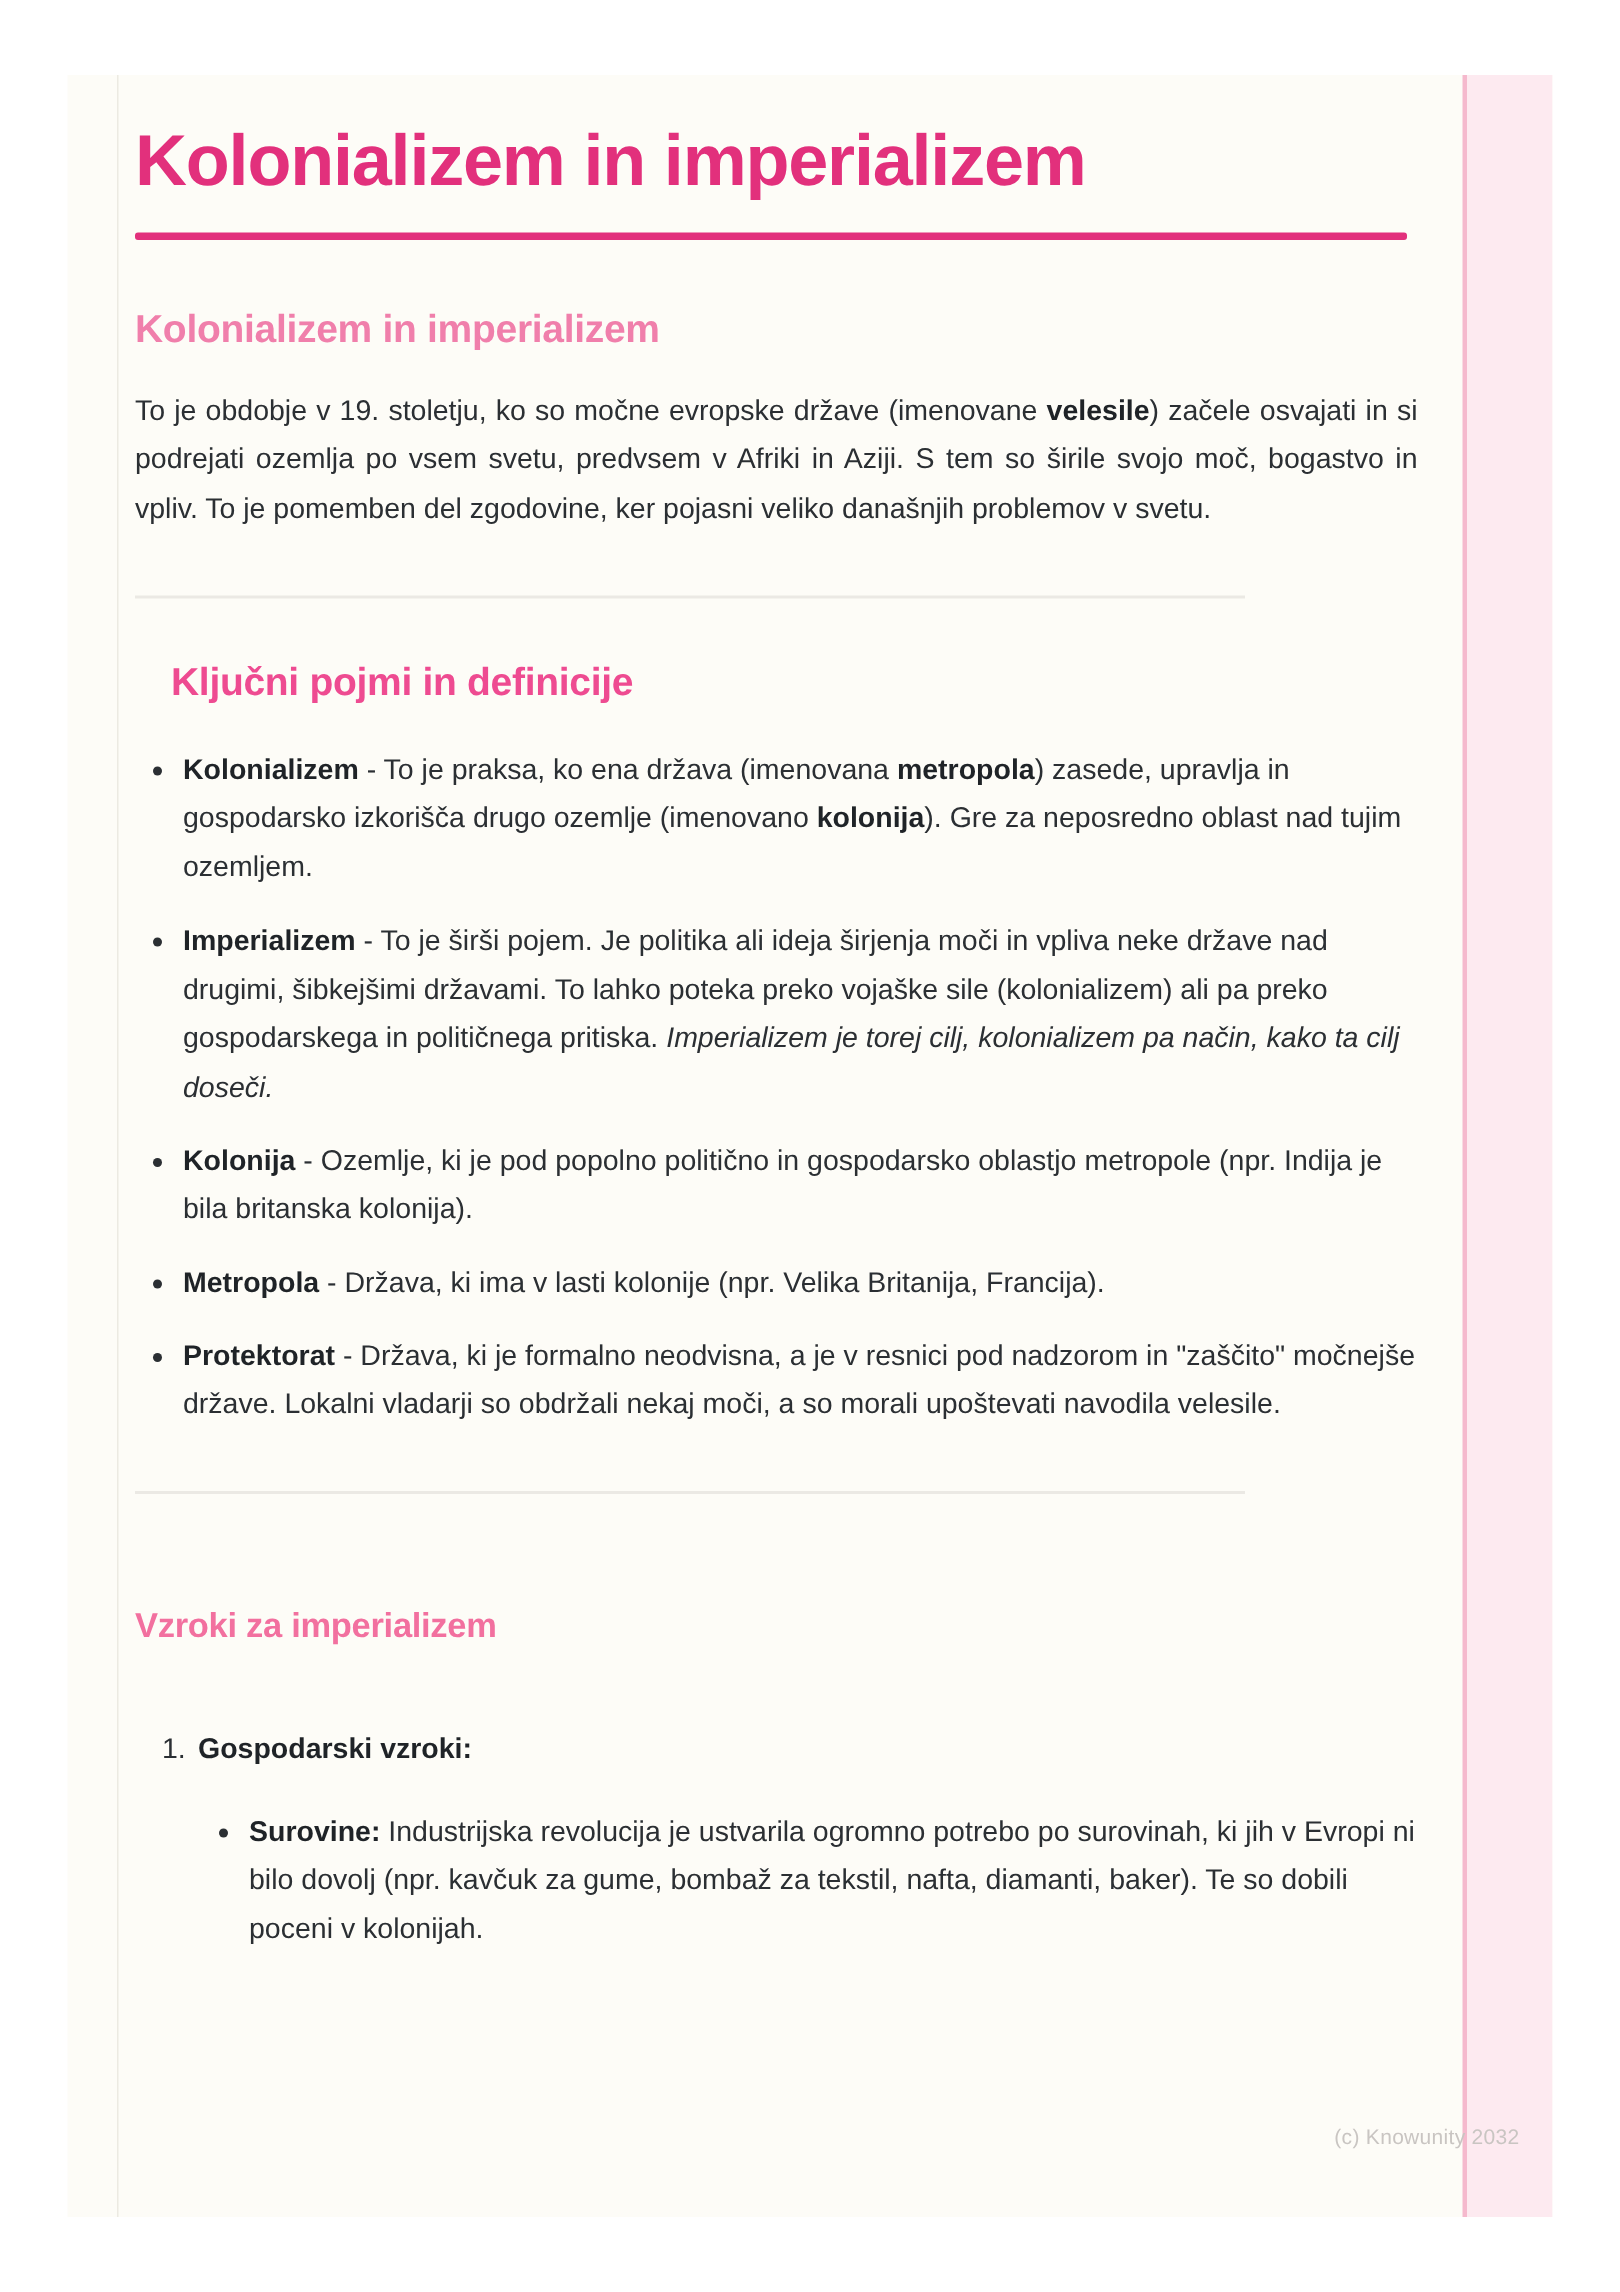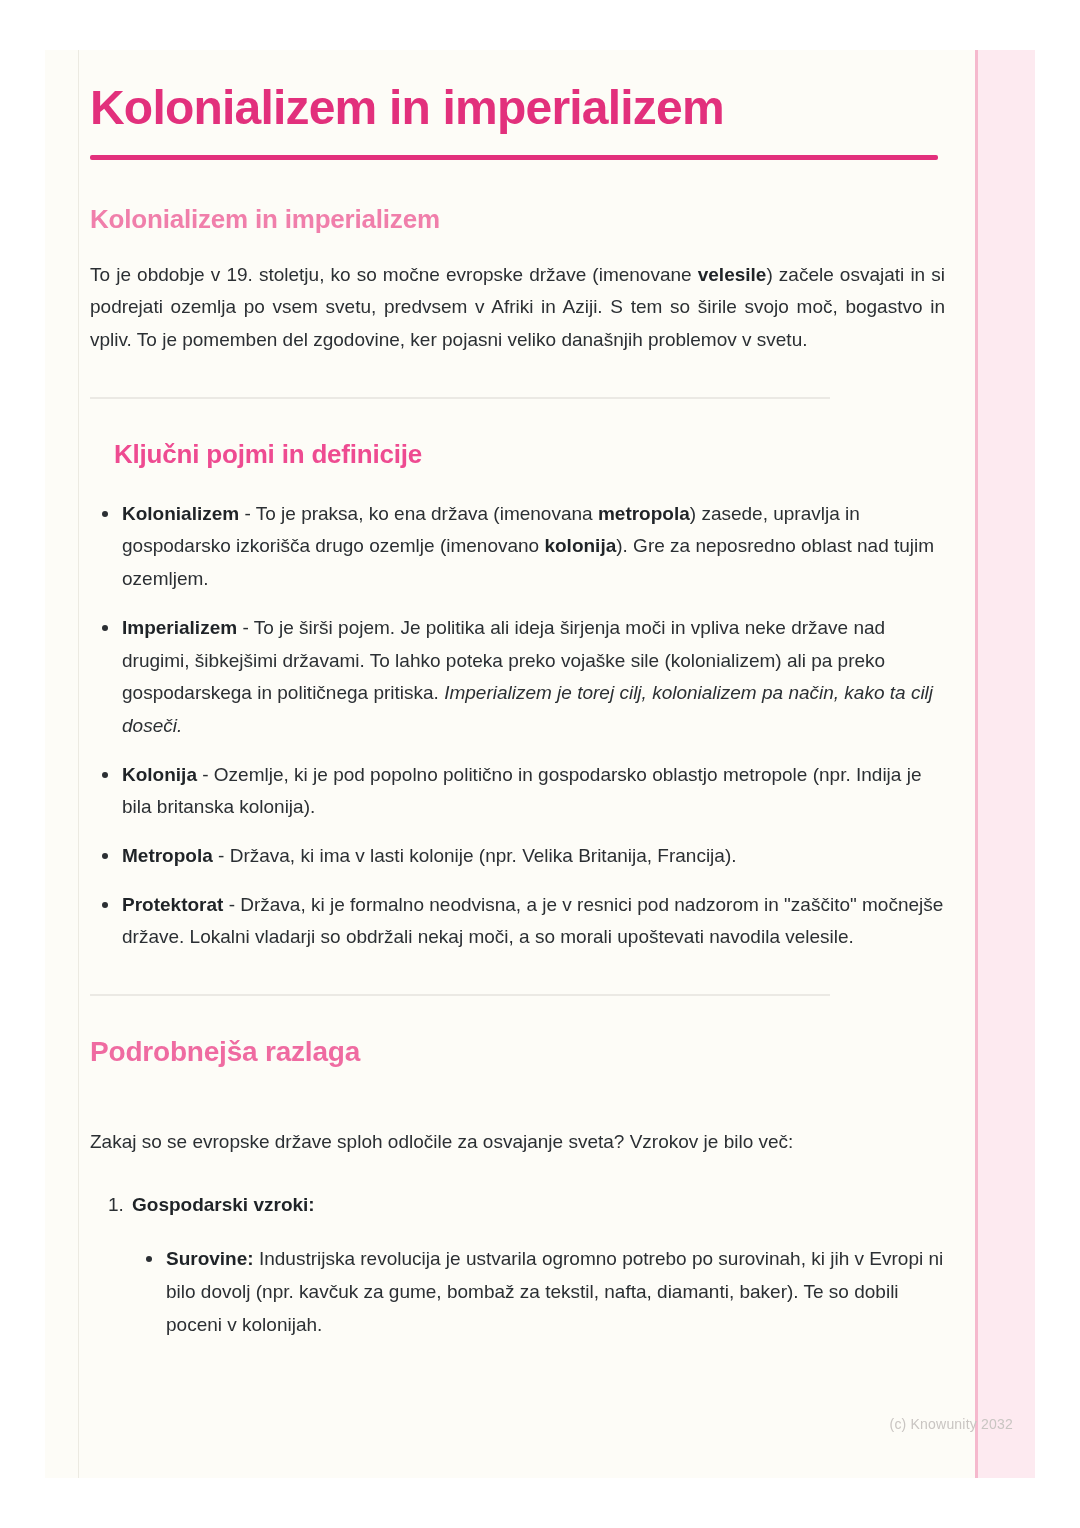--- a/index.html
+++ b/index.html
@@ -247,24 +247,23 @@
 
       <li><b>Metropola</b><span> - Država, ki ima v lasti kolonije (npr. Velika Britanija, Francija).</span></li>
 
       <li><b>Protektorat</b><span> - Država, ki je formalno neodvisna, a je v resnici pod nadzorom in "zaščito" močnejše države. Lokalni vladarji so obdržali nekaj moči, a so morali upoštevati navodila velesile.</span></li>
     </ul>
 
     <div class="gap-40"></div>
     <hr class="divider">
     <div class="gap-40"></div>
 
-    <h2 class="section-heading major">Podrobnejša razlaga</h2>
     <div class="gap-34"></div>
+    <h3 class="sub-heading">Vzroki za imperializem</h3>
     <div class="gap-24"></div>
-    <p class="body-text">Zakaj so se evropske države sploh odločile za osvajanje sveta? Vzrokov je bilo več:</p>
 
     <div class="gap-30"></div>
 
     <ol class="numbered">
       <li>
         <b>Gospodarski vzroki:</b>
         <ul class="sub-bullets">
           <li><b>Surovine:</b><span> Industrijska revolucija je ustvarila ogromno potrebo po surovinah, ki jih v Evropi ni bilo dovolj (npr. kavčuk za gume, bombaž za tekstil, nafta, diamanti, baker). Te so dobili poceni v kolonijah.</span></li>
         </ul>
       </li>

